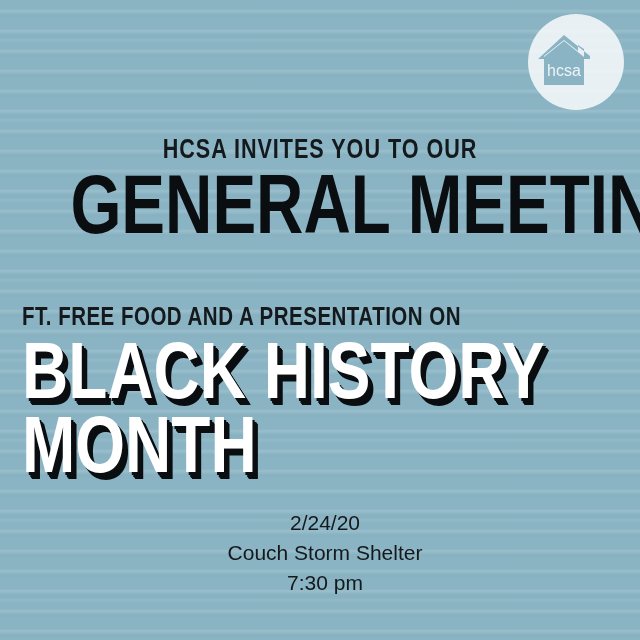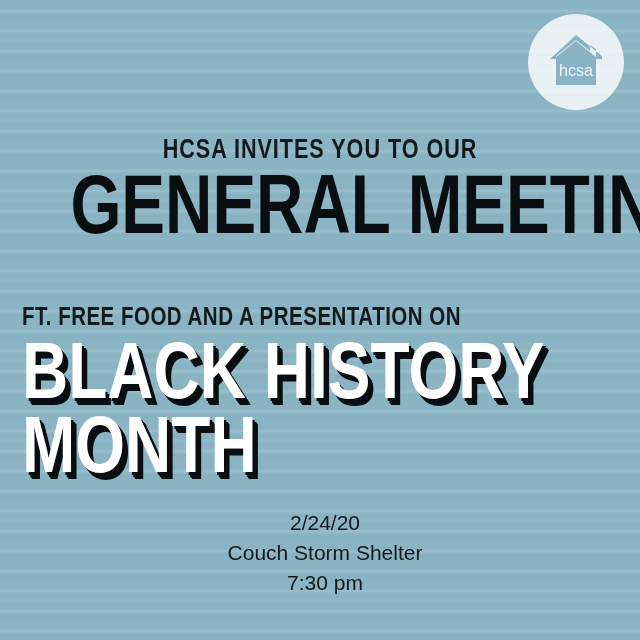--- a/index.html
+++ b/index.html
@@ -53,21 +53,20 @@
   .logo {
     position: absolute;
     top: 14px;
     left: 528px;
     width: 96px;
     height: 96px;
     border-radius: 50%;
     background: rgba(255,255,255,0.80);
     display: flex;
     align-items: center;
-    justify-content: center;
   }
   .logo svg { display: block; }
 
   
   .kicker {
     position: absolute;
     top: 134px;
     left: 0;
     width: 640px;
     text-align: center;

